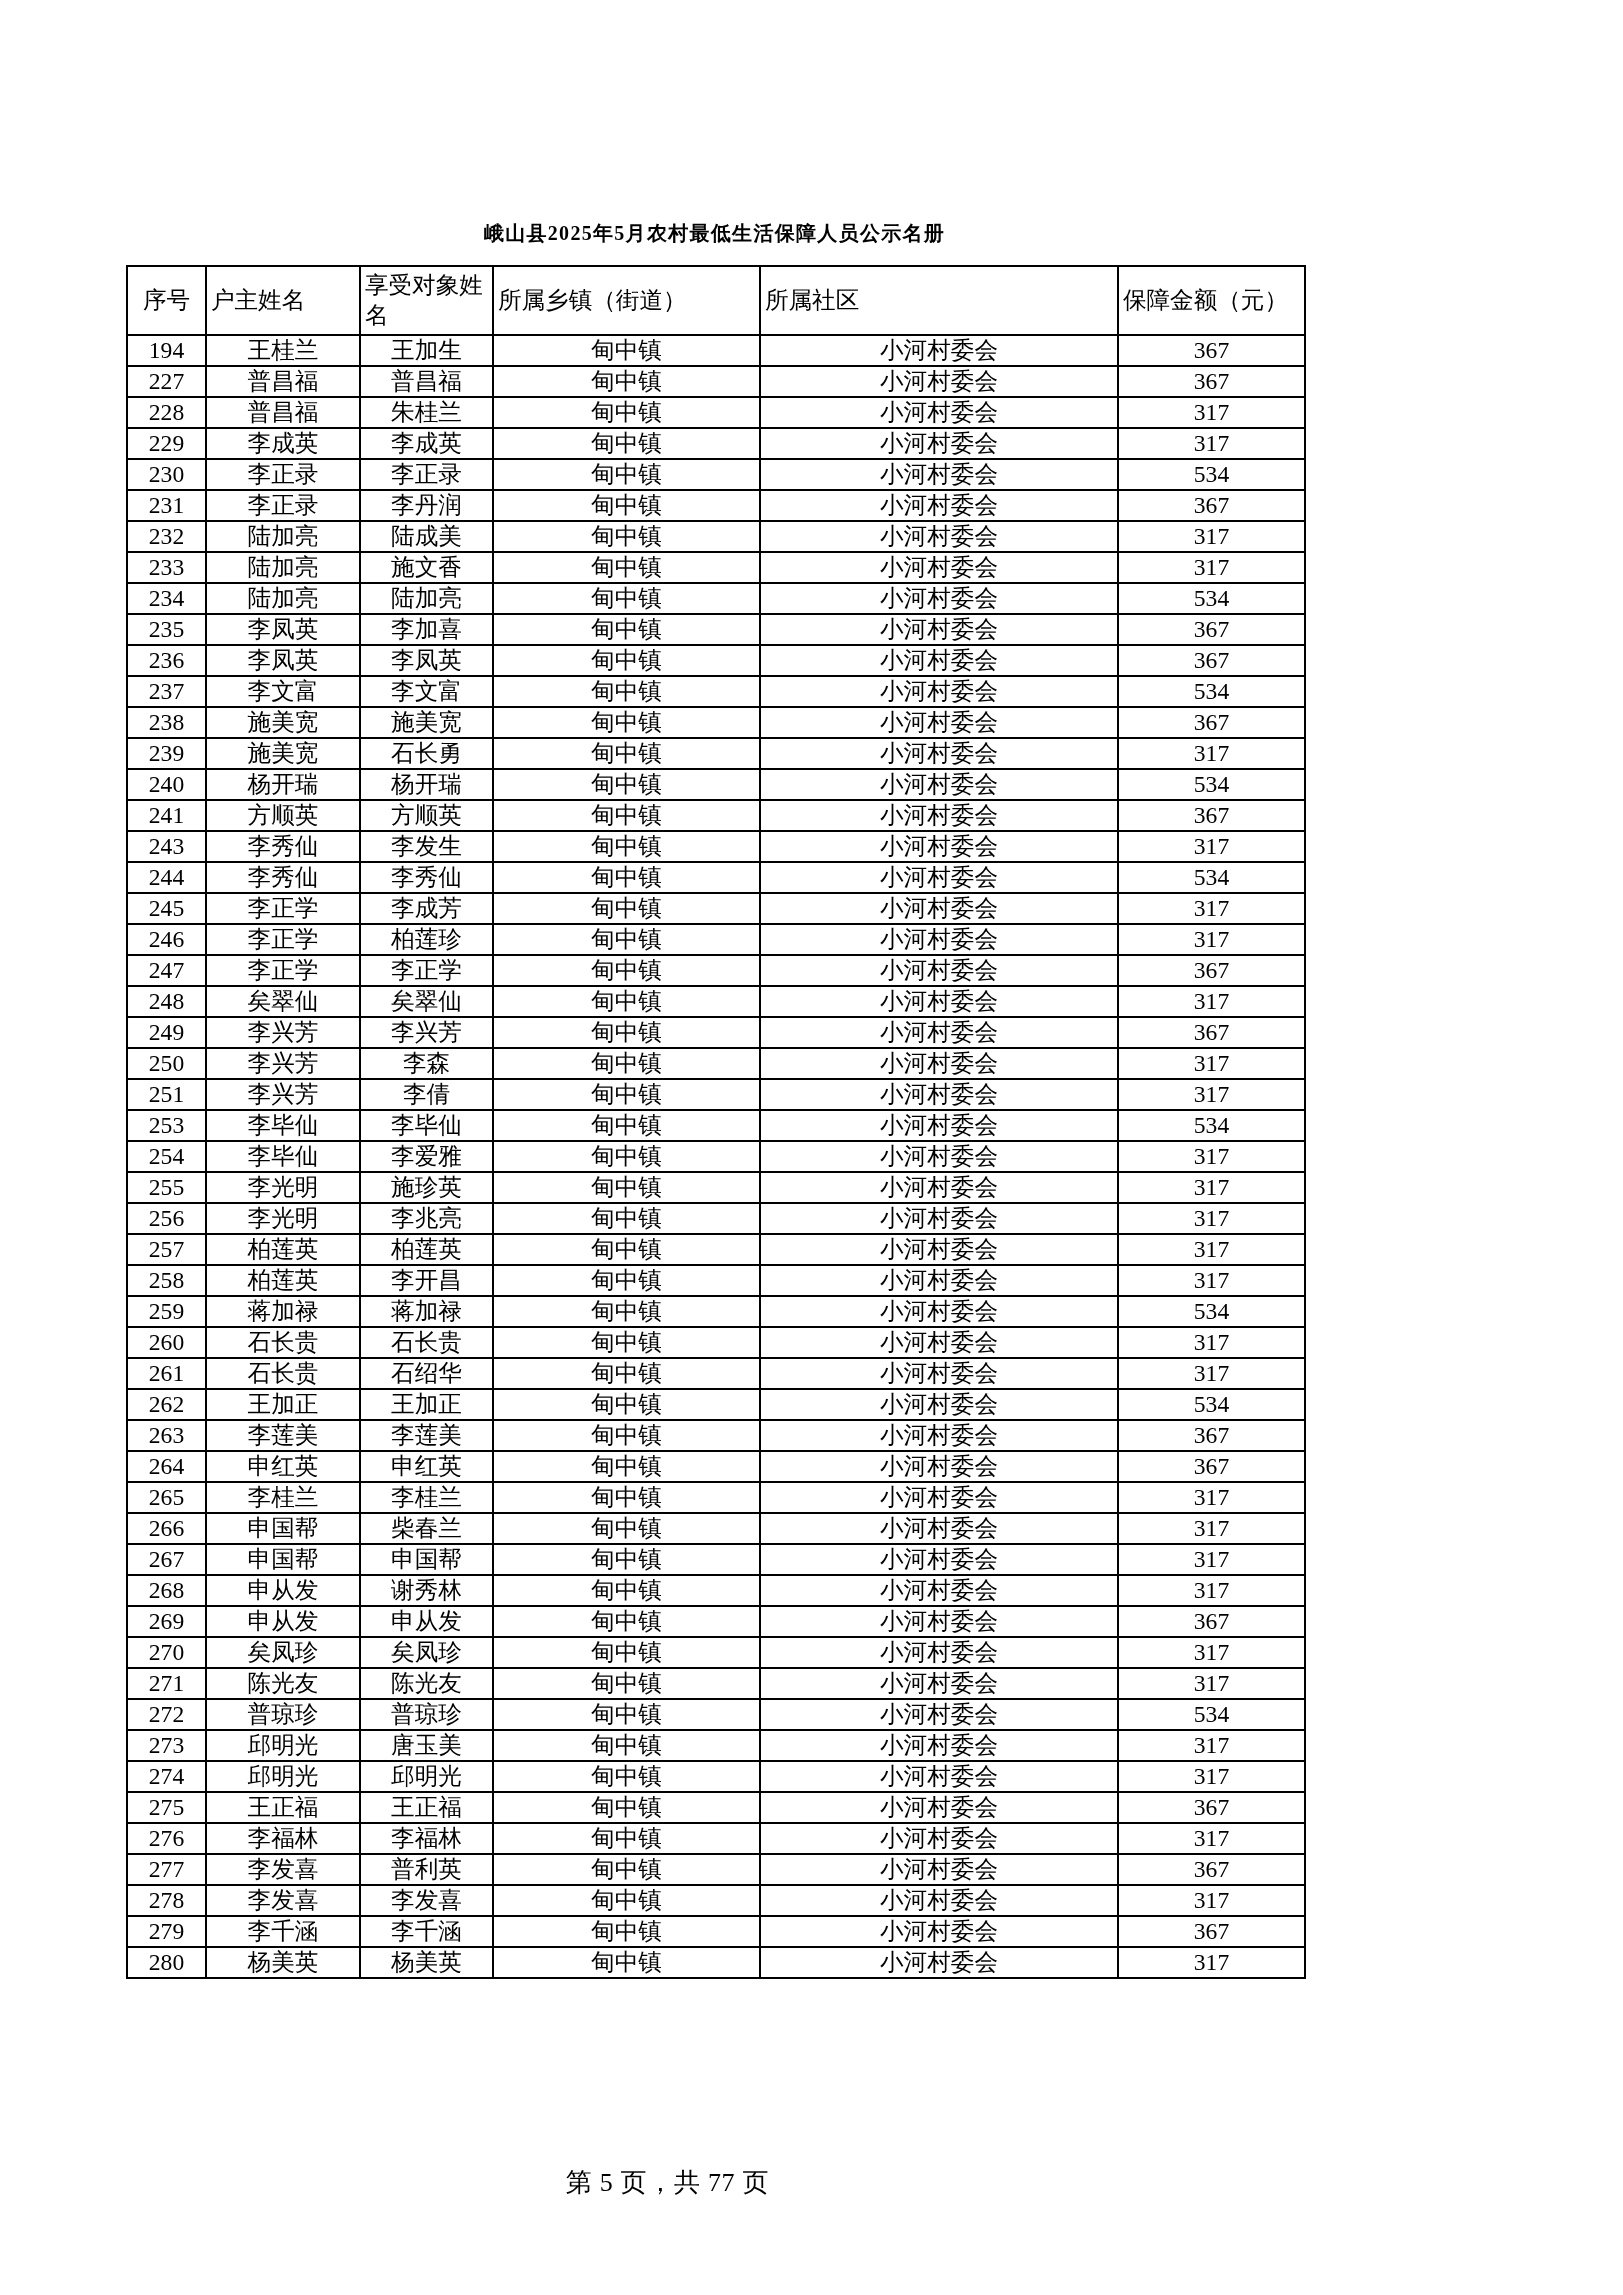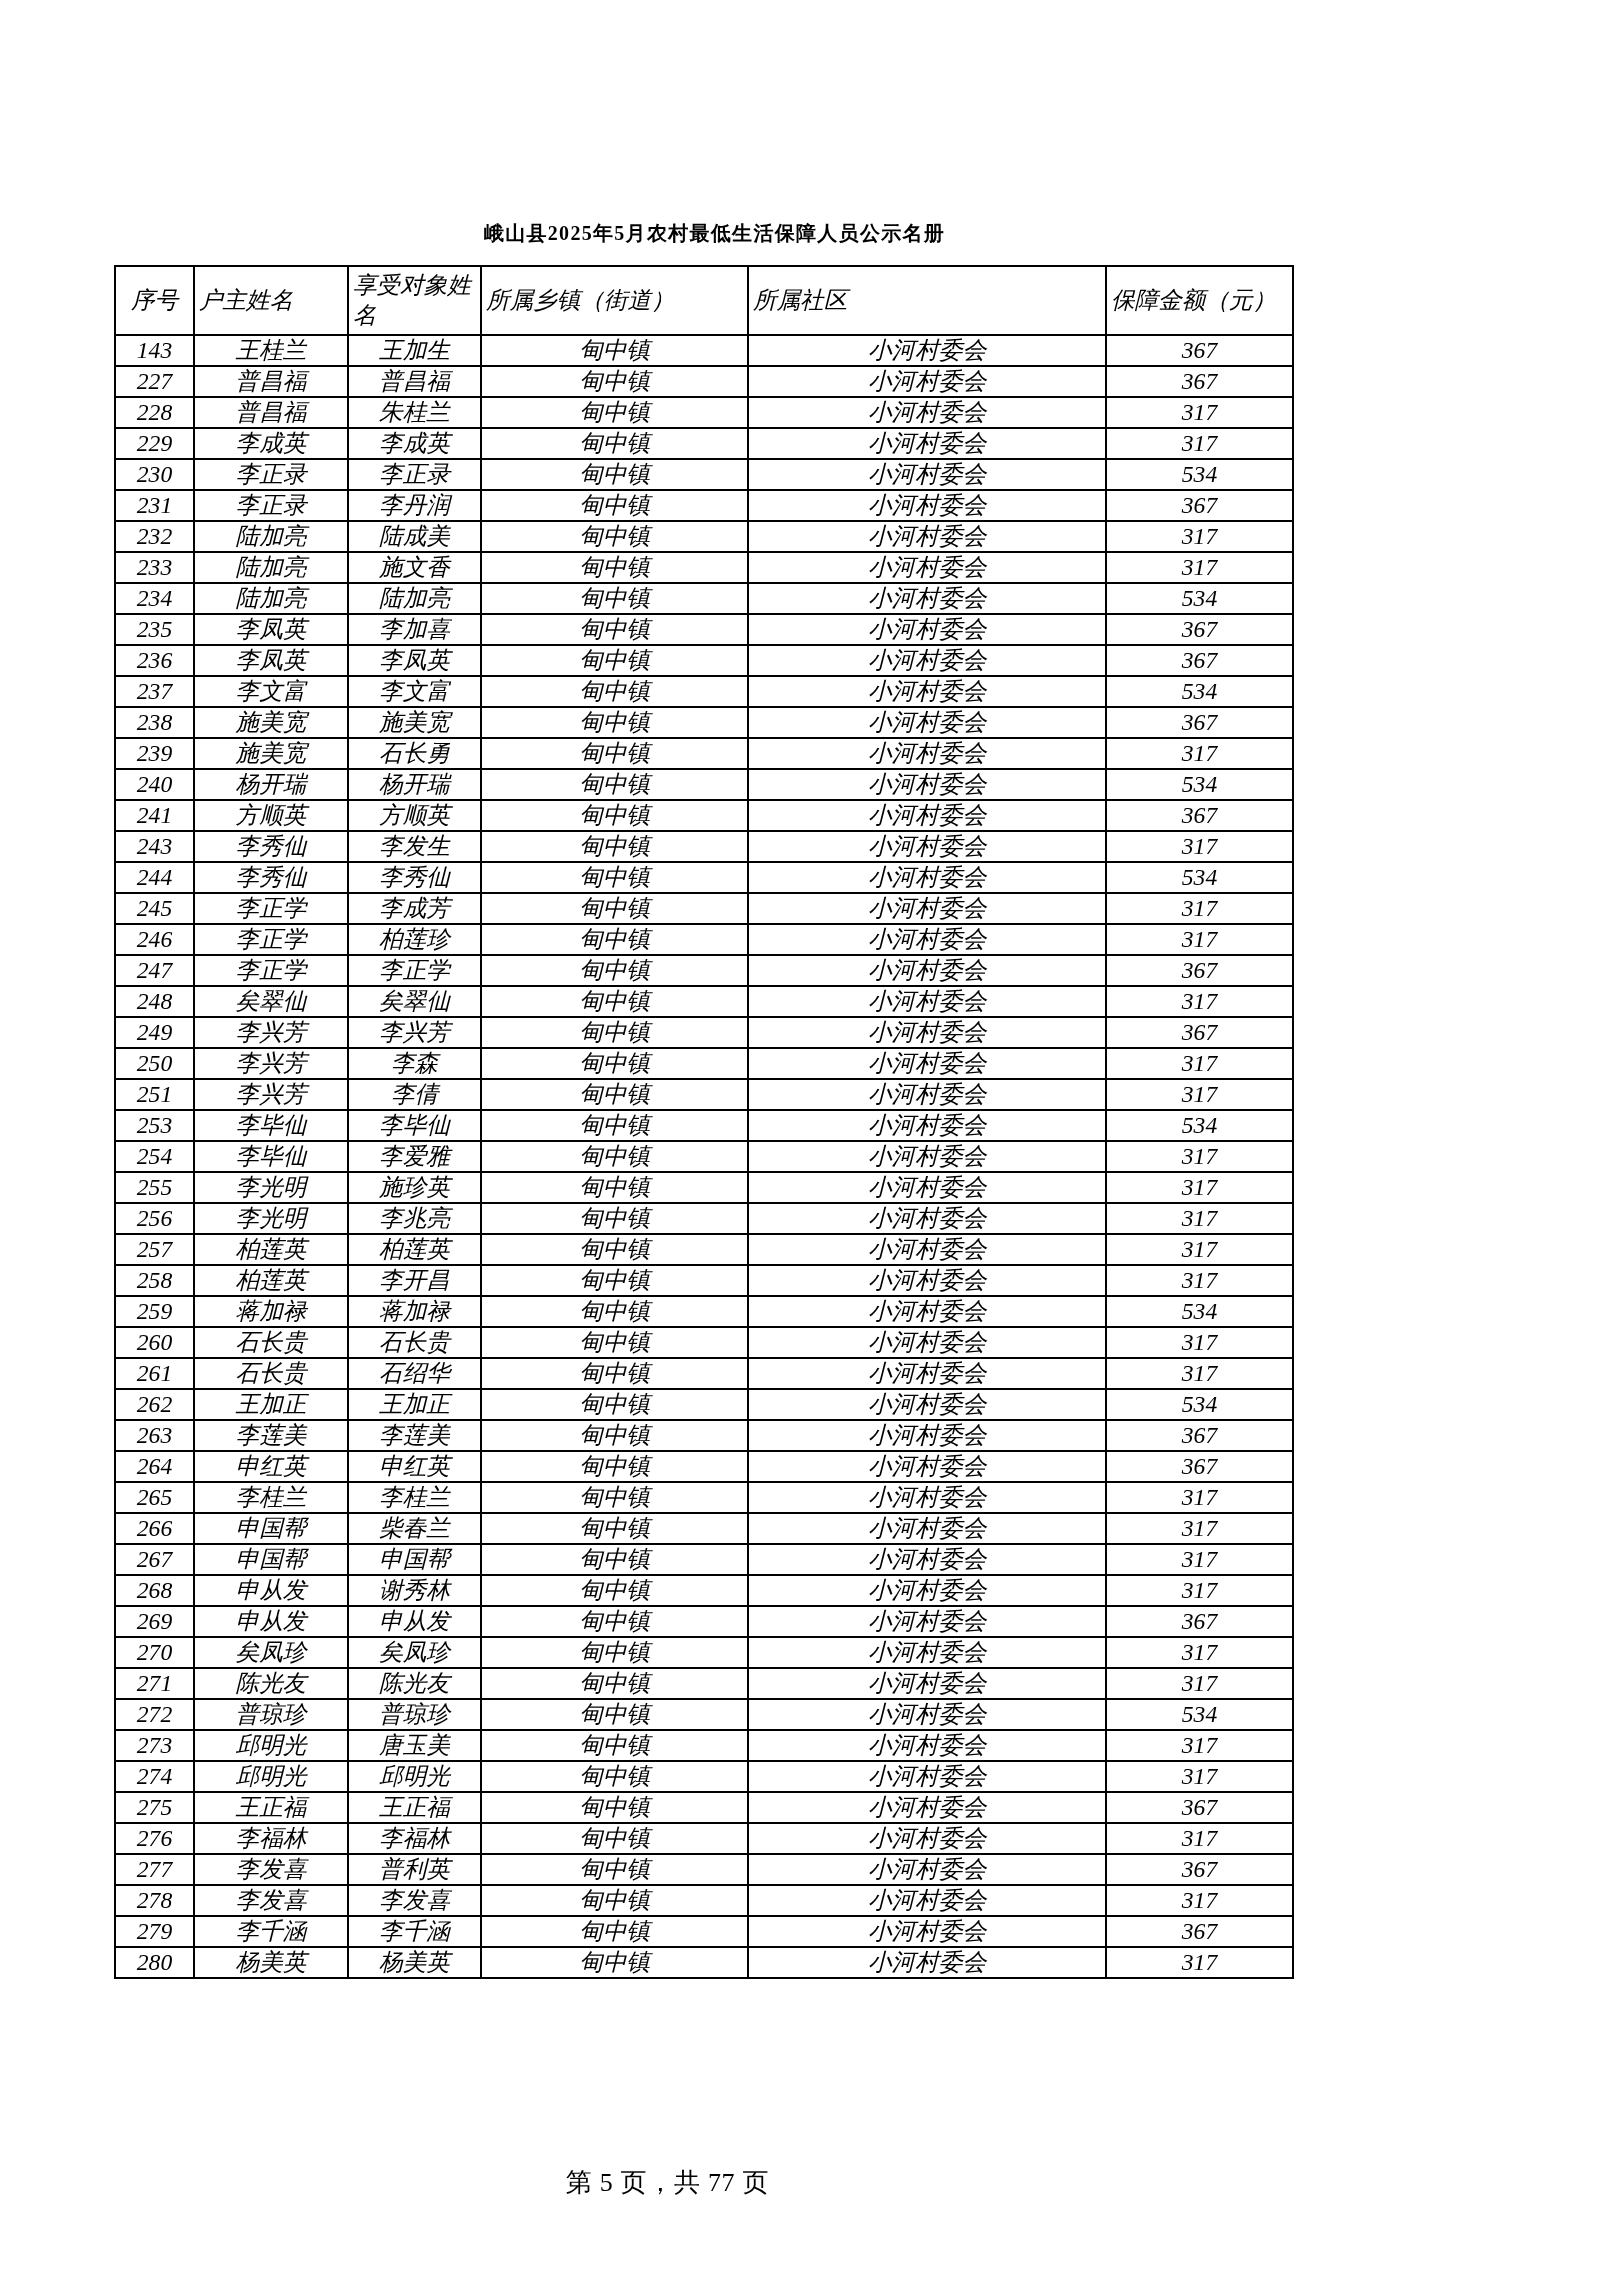--- a/index.html
+++ b/index.html
@@ -18,25 +18,24 @@
     width: 1177px;
     text-align: center;
     font-size: 20px;
     font-weight: bold;
     letter-spacing: 1.3px;
     white-space: nowrap;
   }
   table.roster {
     position: absolute;
     top: 265px;
-    left: 114px;
+    left: 126px;
     width: 1177px;
     border-collapse: collapse;
     table-layout: fixed;
-    font-style: italic;
   }
   .roster th, .roster td {
     border: 2.6px solid #000000;
     font-size: 23.6px;
     font-weight: normal;
     overflow: hidden;
     vertical-align: middle;
   }
   .roster th {
     height: 68px;
@@ -81,21 +80,21 @@
       <th class="th-center">序号</th>
       <th>户主姓名</th>
       <th>享受对象姓名</th>
       <th>所属乡镇（街道）</th>
       <th>所属社区</th>
       <th>保障金额（元）</th>
     </tr>
   </thead>
   <tbody>
       <tr>
-        <td>143</td>
+        <td>194</td>
         <td>王桂兰</td>
         <td>王加生</td>
         <td>甸中镇</td>
         <td>小河村委会</td>
         <td>367</td>
       </tr>
       <tr>
         <td>227</td>
         <td>普昌福</td>
         <td>普昌福</td>

